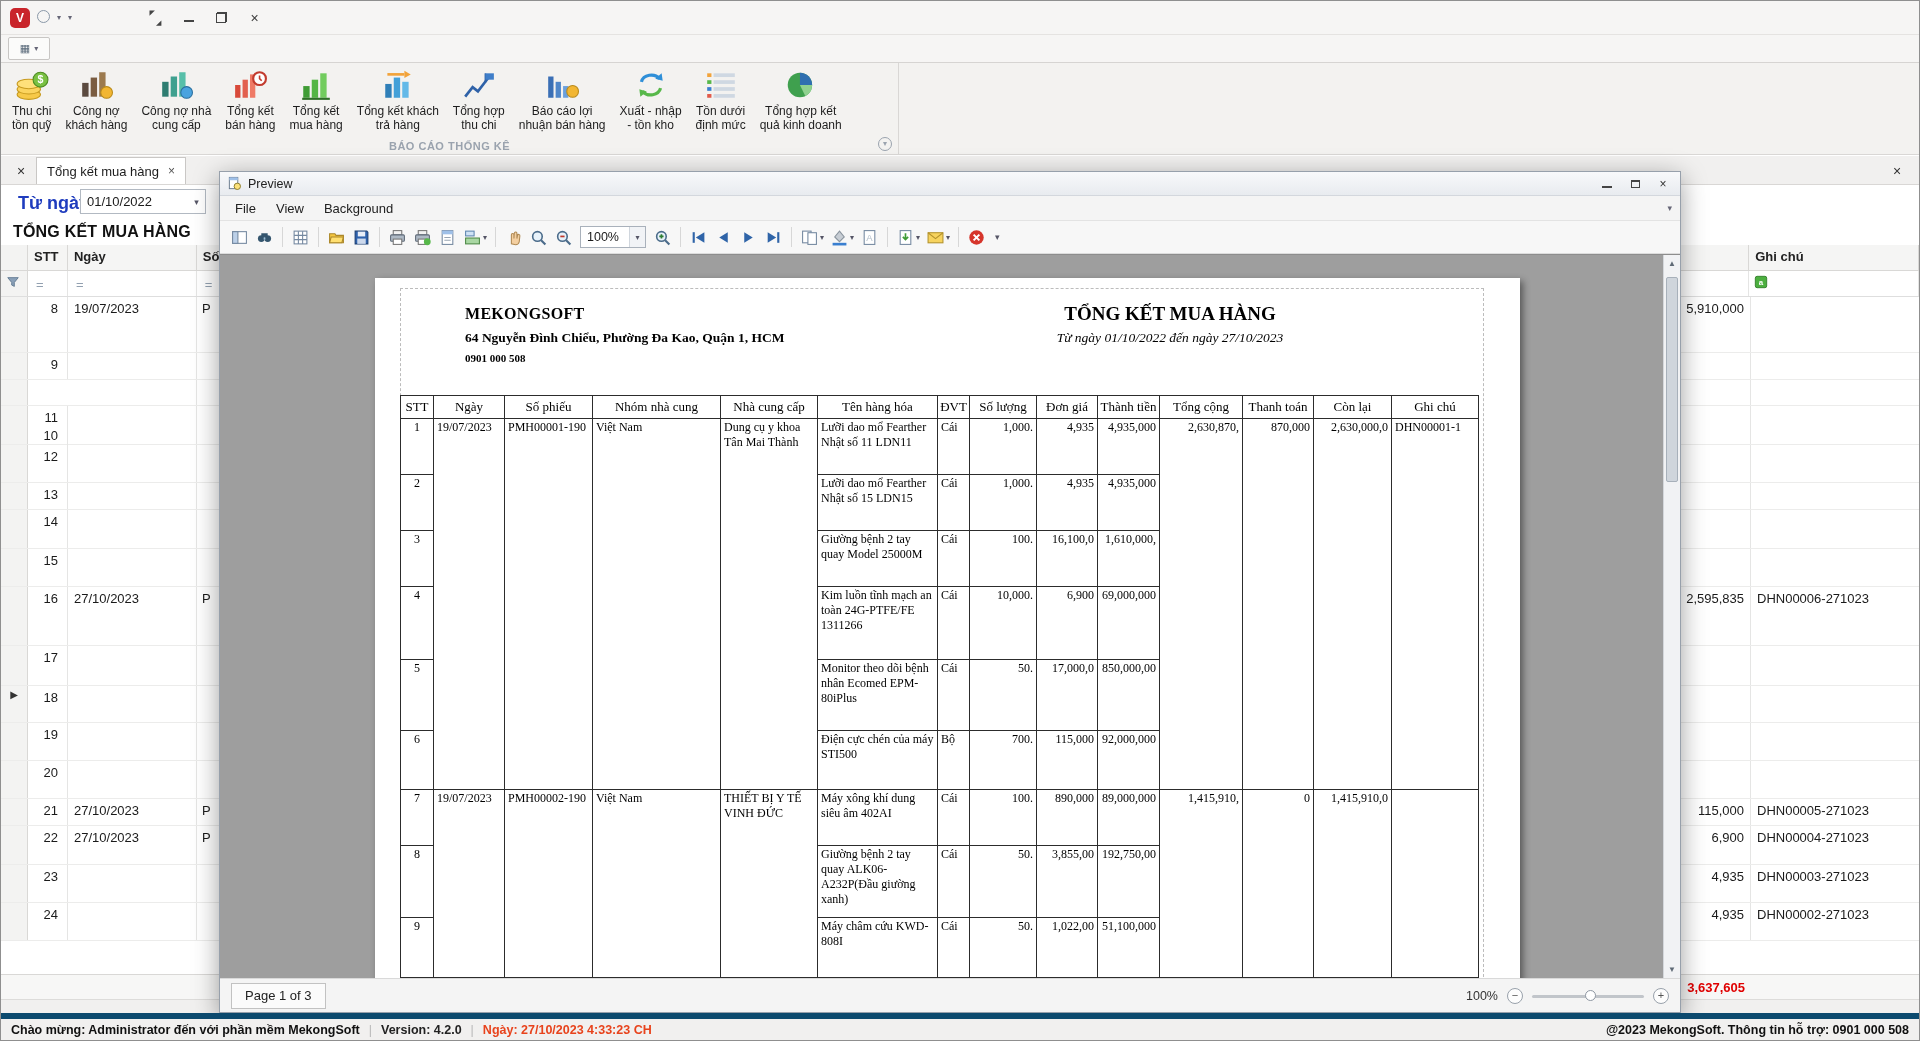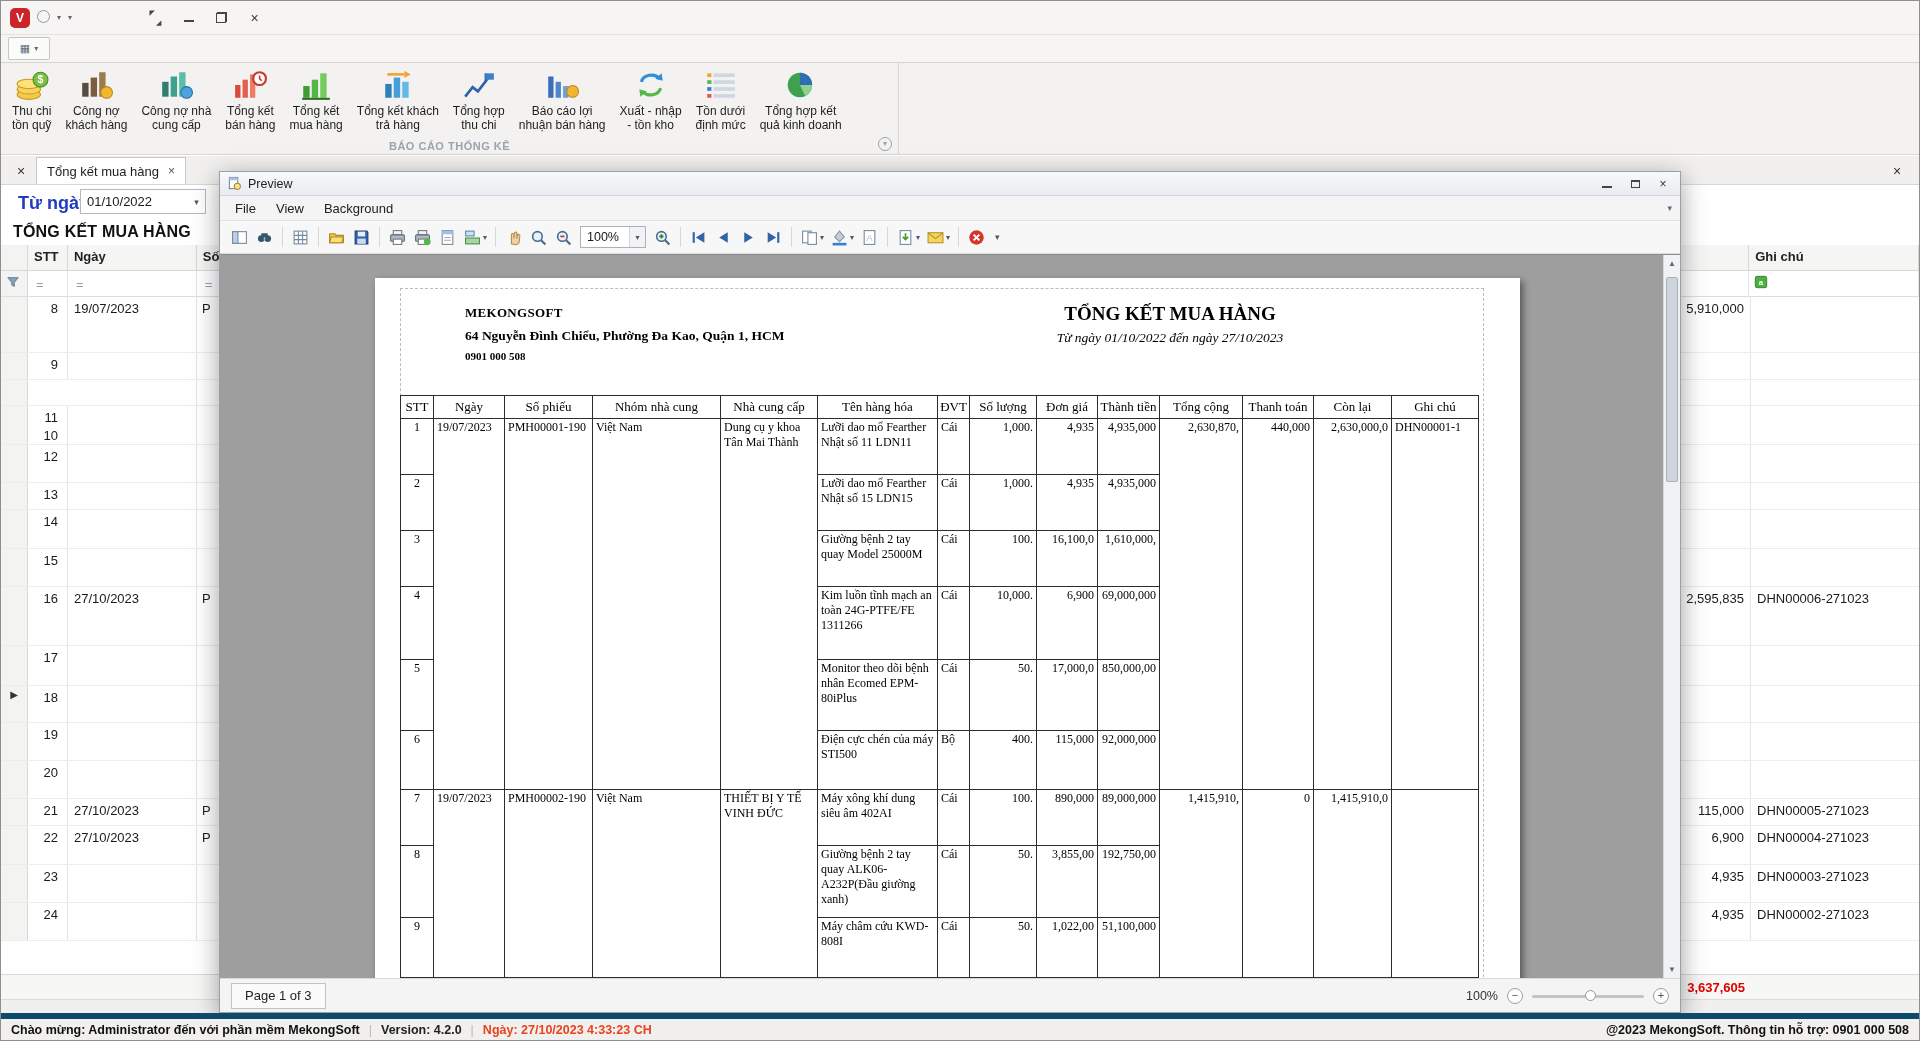--- a/index.html
+++ b/index.html
@@ -102,21 +102,21 @@
 .tb-sep{width:1px;height:20px;background:#d7d7d7;margin:0 5px}
 .tb-dd{font-size:8px;color:#556;margin:0 3px 0 -2px}
 .tb-ovf{font-size:9px;color:#556;padding:0 6px}
 .zoom-combo{width:66px;height:22px;border:1px solid #a9b1bb;background:#fff;display:flex;align-items:center;margin:0 4px}
 .zoom-combo .zv{flex:1;font-size:12.5px;padding-left:6px}
 .zoom-combo .dd{width:16px;height:100%;display:flex;align-items:center;justify-content:center;color:#556;font-size:8px;border-left:1px solid #d0d6dd;background:#f1f3f6}
 .pv-docarea{flex:1 1 auto;position:relative;background:#9e9e9e;overflow:hidden;border-top:1px solid #8d8d8d}
 .pv-page{position:absolute;left:155px;top:23px;width:1145px;height:1400px;background:#fff;box-shadow:3px 3px 7px rgba(0,0,0,.45)}
 .pv-margins{position:absolute;left:25px;top:10px;width:1084px;height:1370px;border:1px dashed #bcbcbc}
 .pv-company{position:absolute;left:90px;top:27px;font-family:"Liberation Serif",serif;font-weight:bold;color:#000}
-.c-name{font-size:13px;letter-spacing:.3px}
+.c-name{font-size:16px;letter-spacing:.3px}
 .c-addr{font-size:13.5px;margin-top:7px}
 .c-phone{font-size:11px;margin-top:6px}
 .pv-rtitle{position:absolute;left:585px;top:25px;width:420px;text-align:center;font-family:"Liberation Serif",serif;color:#000}
 .r-t{font-size:19px;font-weight:bold}
 .r-s{font-size:13.5px;font-style:italic;margin-top:5px}
 .rpt{position:absolute;left:25px;top:117px;border-collapse:collapse;table-layout:fixed;font-family:"Liberation Serif",serif;font-size:12px;color:#000}
 .rpt td,.rpt th{border:1px solid #2c2c2c;vertical-align:top;padding:1px 3px;overflow:hidden;line-height:1.25;word-wrap:break-word}
 .rpt th{font-weight:normal;text-align:center;vertical-align:middle;font-size:13px;padding:3px 2px;white-space:nowrap}
 .rpt .c{text-align:center}
 .rpt .r{text-align:right}
@@ -751,21 +751,21 @@
                 <td rowspan="6">19/07/2023</td>
                 <td rowspan="6">PMH00001-190</td>
                 <td rowspan="6">Việt Nam</td>
                 <td rowspan="6">Dung cụ y khoa Tân Mai Thành</td>
                 <td>Lưỡi dao mổ Fearther Nhật số 11 LDN11</td>
                 <td>Cái</td>
                 <td class="r">1,000.</td>
                 <td class="r">4,935</td>
                 <td class="r">4,935,000</td>
                 <td class="r" rowspan="6">2,630,870,</td>
-                <td class="r" rowspan="6">440,000</td>
+                <td class="r" rowspan="6">870,000</td>
                 <td class="r" rowspan="6">2,630,000,0</td>
                 <td rowspan="6">DHN00001-1</td>
               </tr>
               <tr style="height:56px">
                 <td class="c">2</td>
                 <td>Lưỡi dao mổ Fearther Nhật số 15 LDN15</td>
                 <td>Cái</td>
                 <td class="r">1,000.</td>
                 <td class="r">4,935</td>
                 <td class="r">4,935,000</td>
@@ -791,21 +791,21 @@
                 <td>Monitor theo dõi bệnh nhân Ecomed EPM-80iPlus</td>
                 <td>Cái</td>
                 <td class="r">50.</td>
                 <td class="r">17,000,0</td>
                 <td class="r">850,000,00</td>
               </tr>
               <tr style="height:59px">
                 <td class="c">6</td>
                 <td>Điện cực chén của máy STI500</td>
                 <td>Bộ</td>
-                <td class="r">400.</td>
+                <td class="r">700.</td>
                 <td class="r">115,000</td>
                 <td class="r">92,000,000</td>
               </tr>
               <tr style="height:56px">
                 <td class="c">7</td>
                 <td rowspan="3">19/07/2023</td>
                 <td rowspan="3">PMH00002-190</td>
                 <td rowspan="3">Việt Nam</td>
                 <td rowspan="3">THIẾT BỊ Y TẾ VINH ĐỨC</td>
                 <td>Máy xông khí dung siêu âm 402AI</td>

